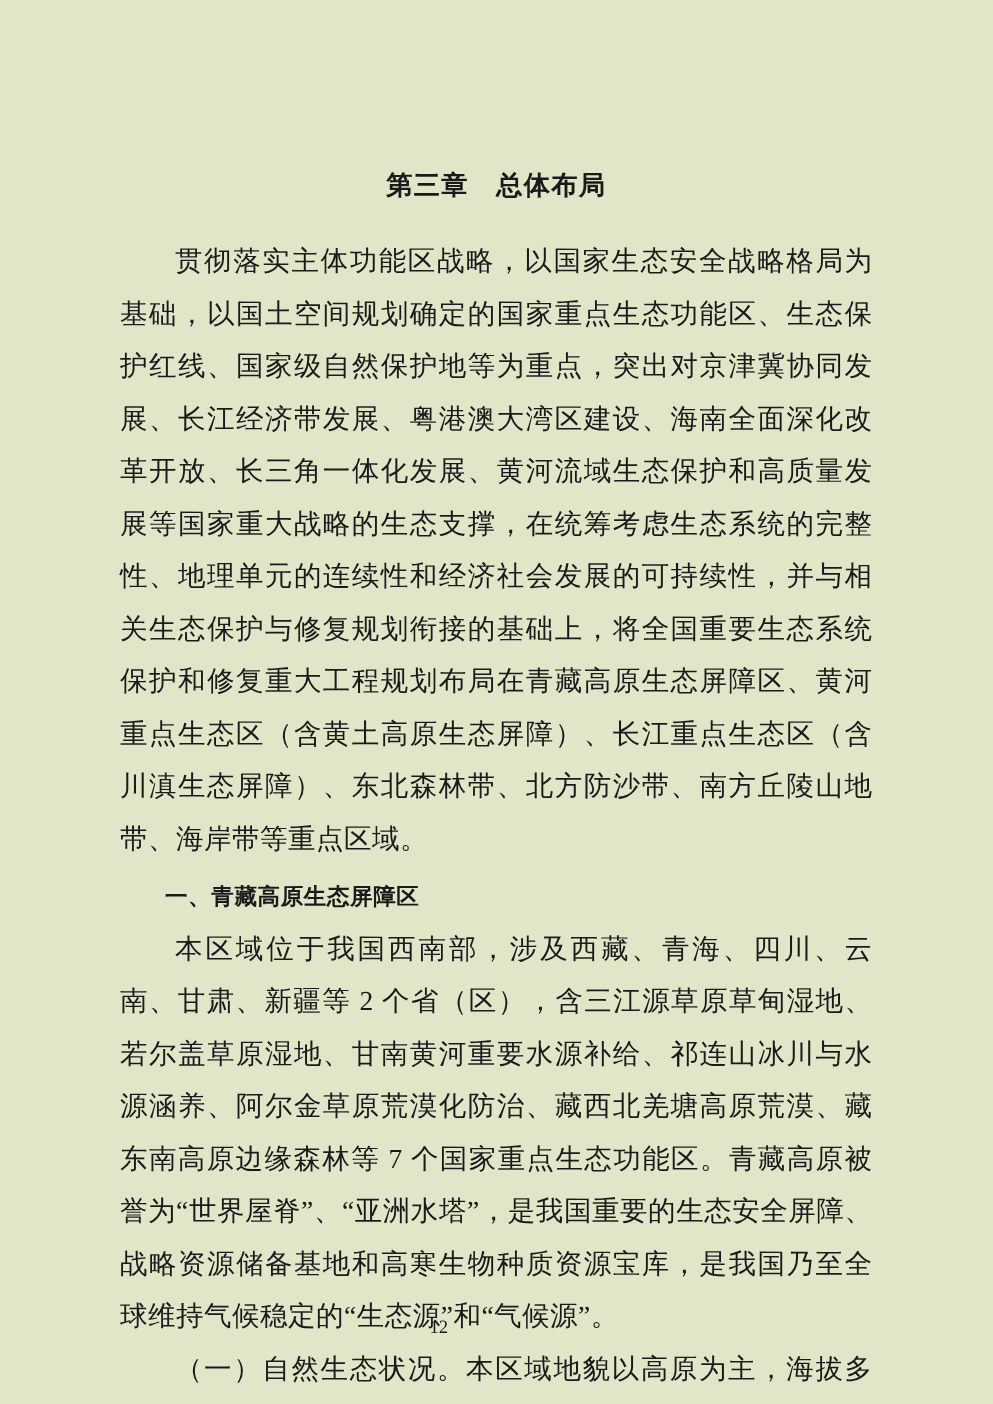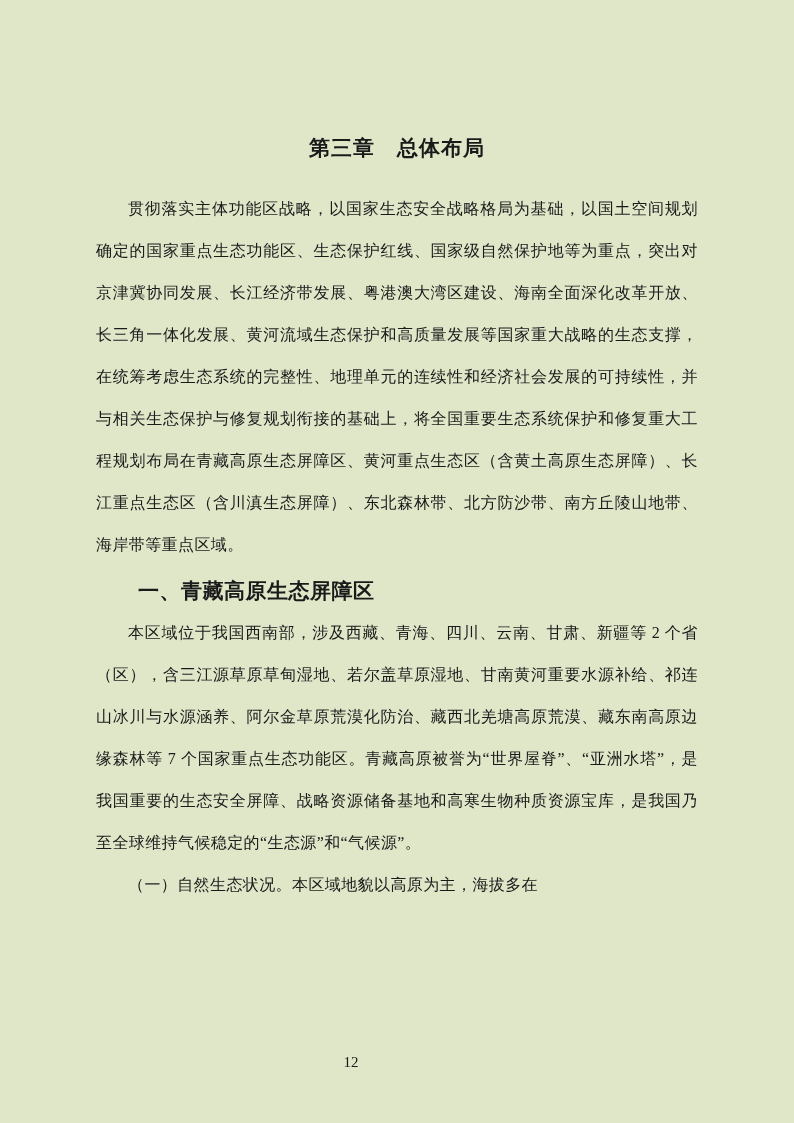--- a/index.html
+++ b/index.html
@@ -30,30 +30,30 @@
     font-weight: bold;
     letter-spacing: 1px;
     margin: 22px 0 26px 0;
     font-family: "Liberation Sans", "DejaVu Sans", sans-serif;
   }
   .chapter-title .gap {
     display: inline-block;
     width: 22px;
   }
   p.body-text {
-    font-size: 16px;
+    font-size: 22px;
     line-height: 42px;
     text-align: justify;
     text-justify: inter-ideograph;
     margin: 0;
     text-indent: 2em;
     letter-spacing: 0.4px;
   }
   h2.section-heading {
-    font-size: 21px;
+    font-size: 18px;
     font-weight: bold;
     margin: 4px 0 0 0;
     text-indent: 2em;
     line-height: 42px;
     letter-spacing: 0.5px;
     font-family: "Liberation Sans", "DejaVu Sans", sans-serif;
   }
   .page-number {
     position: absolute;
     bottom: 52px;

